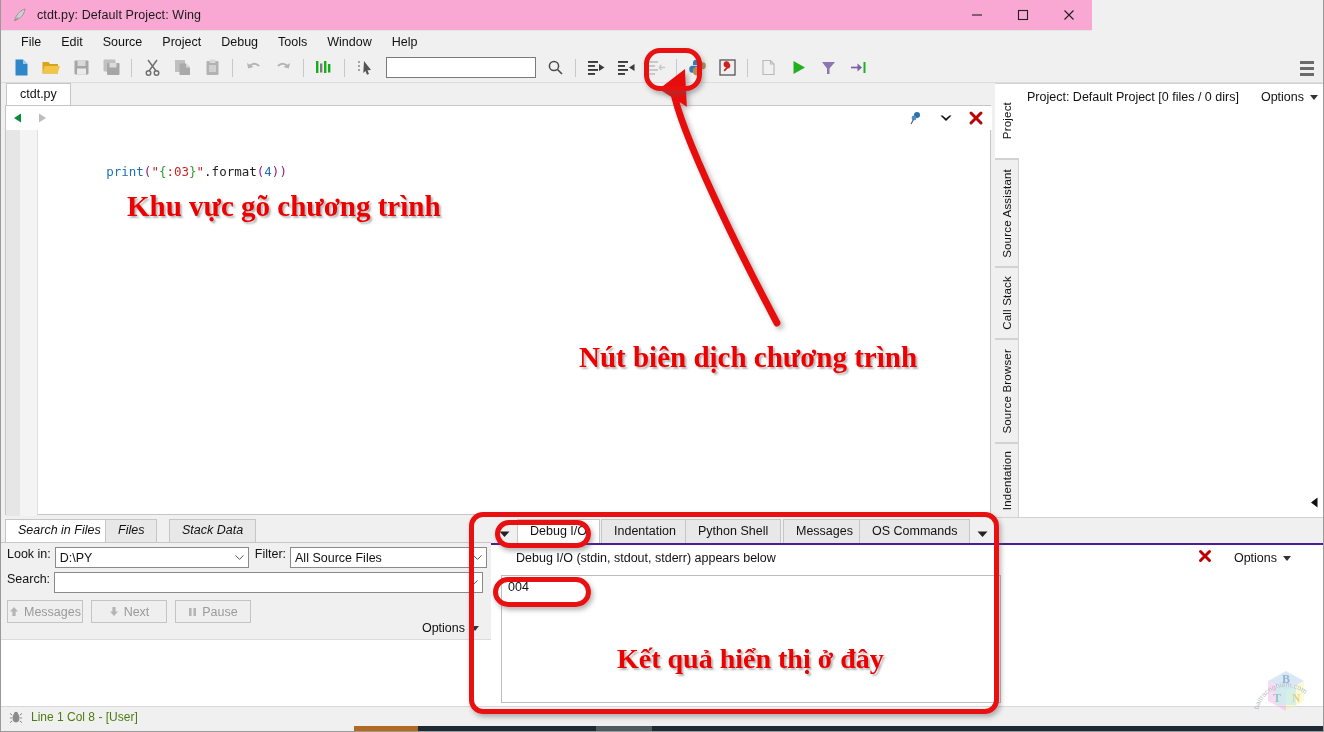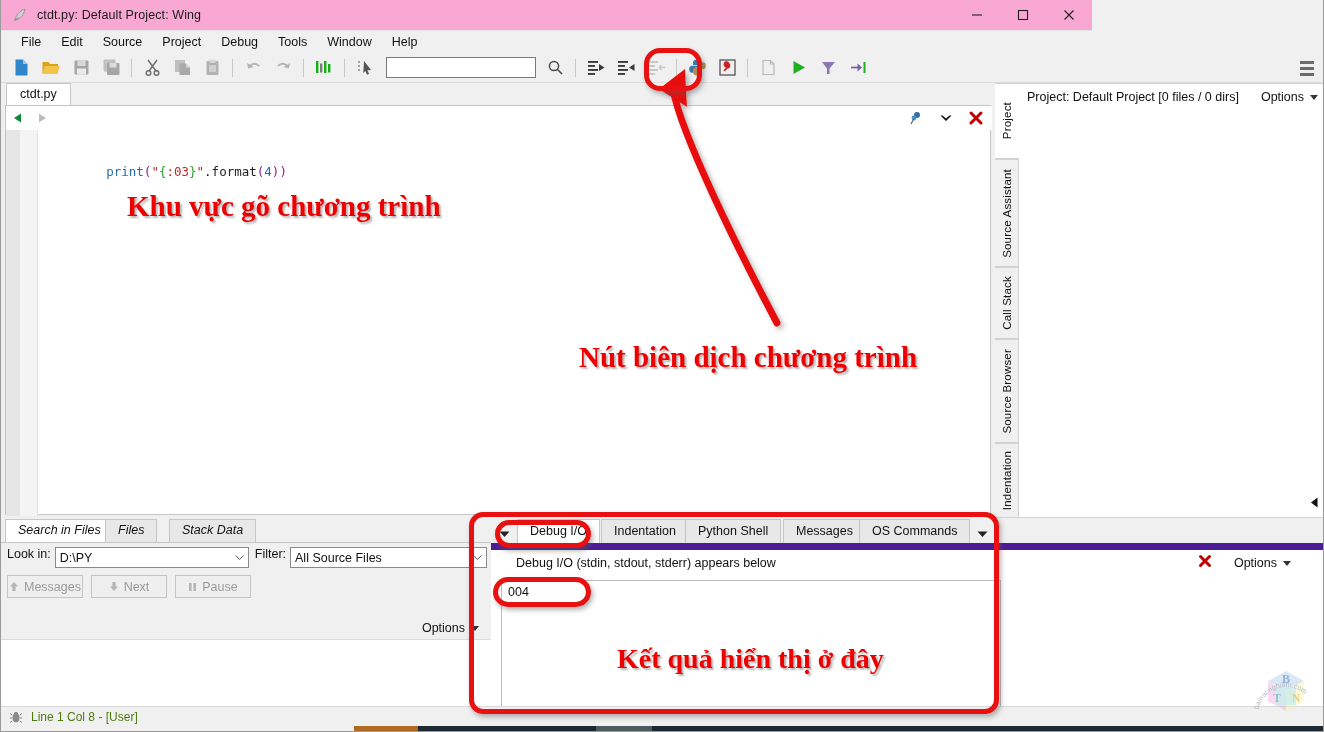--- a/index.html
+++ b/index.html
@@ -212,21 +212,21 @@
   }
   .br-tabrow { position: relative; height: 25px; }
   .br-tab {
     position: absolute; top: 1px; height: 24px; padding: 4px 12px 0 12px;
     font-size: 12.5px; color: #111; border: 1px solid #c6c6c6; border-bottom: none;
     background: #e8e8e8; white-space: nowrap;
   }
   .br-tab.active { background: #ffffff; }
   .br-body {
     position: absolute; left: 0; top: 25px; width: 834px; height: 163px;
-    background: #ffffff; border-top: 7px solid #4c1d95;
+    background: #ffffff; border-top: 2px solid #4c1d95;
   }
   .br-infoline {
     display: flex; align-items: center; height: 26px; padding-left: 25px;
   }
   .br-infoline .txt { font-size: 12.5px; color: #111; }
   .br-infoline .sp { flex: 1; }
   .io-out {
     position: absolute; left: 10px; top: 30px; width: 500px; height: 128px;
     background: #ffffff; border: 1px solid #bdbdbd;
     padding: 4px 6px; font-size: 12.5px; color: #111;
@@ -591,20 +591,29 @@
         <div class="flabel">Look in:</div>
         <div class="fcombo" style="width:194px;">
           <div class="val">D:\PY</div>
           <svg class="chev" viewBox="0 0 9 6">
               <path d="M0.5 1 L4.5 5 L8.5 1" fill="none" stroke="#555" stroke-width="1"></path>
             </svg>
         </div>
         <div class="flabel">Filter:</div>
         <div class="fcombo" style="width:197px;">
           <div class="val">All Source Files</div>
+          <svg class="chev" viewBox="0 0 9 6">
+              <path d="M0.5 1 L4.5 5 L8.5 1" fill="none" stroke="#555" stroke-width="1"></path>
+            </svg>
+        </div>
+      </div>
+      <div class="frow">
+        <div class="flabel">Search:</div>
+        <div class="fcombo" style="width:429px;">
+          <div class="val"></div>
           <svg class="chev" viewBox="0 0 9 6">
               <path d="M0.5 1 L4.5 5 L8.5 1" fill="none" stroke="#555" stroke-width="1"></path>
             </svg>
         </div>
       </div>
       <div class="btnrow">
         <div class="gbtn">
           <svg width="10" height="11" viewBox="0 0 10 11">
               <path d="M5 1 L9 5.5 H6.6 V10 H3.4 V5.5 H1 Z" fill="#b5b5b5"></path>
             </svg>

